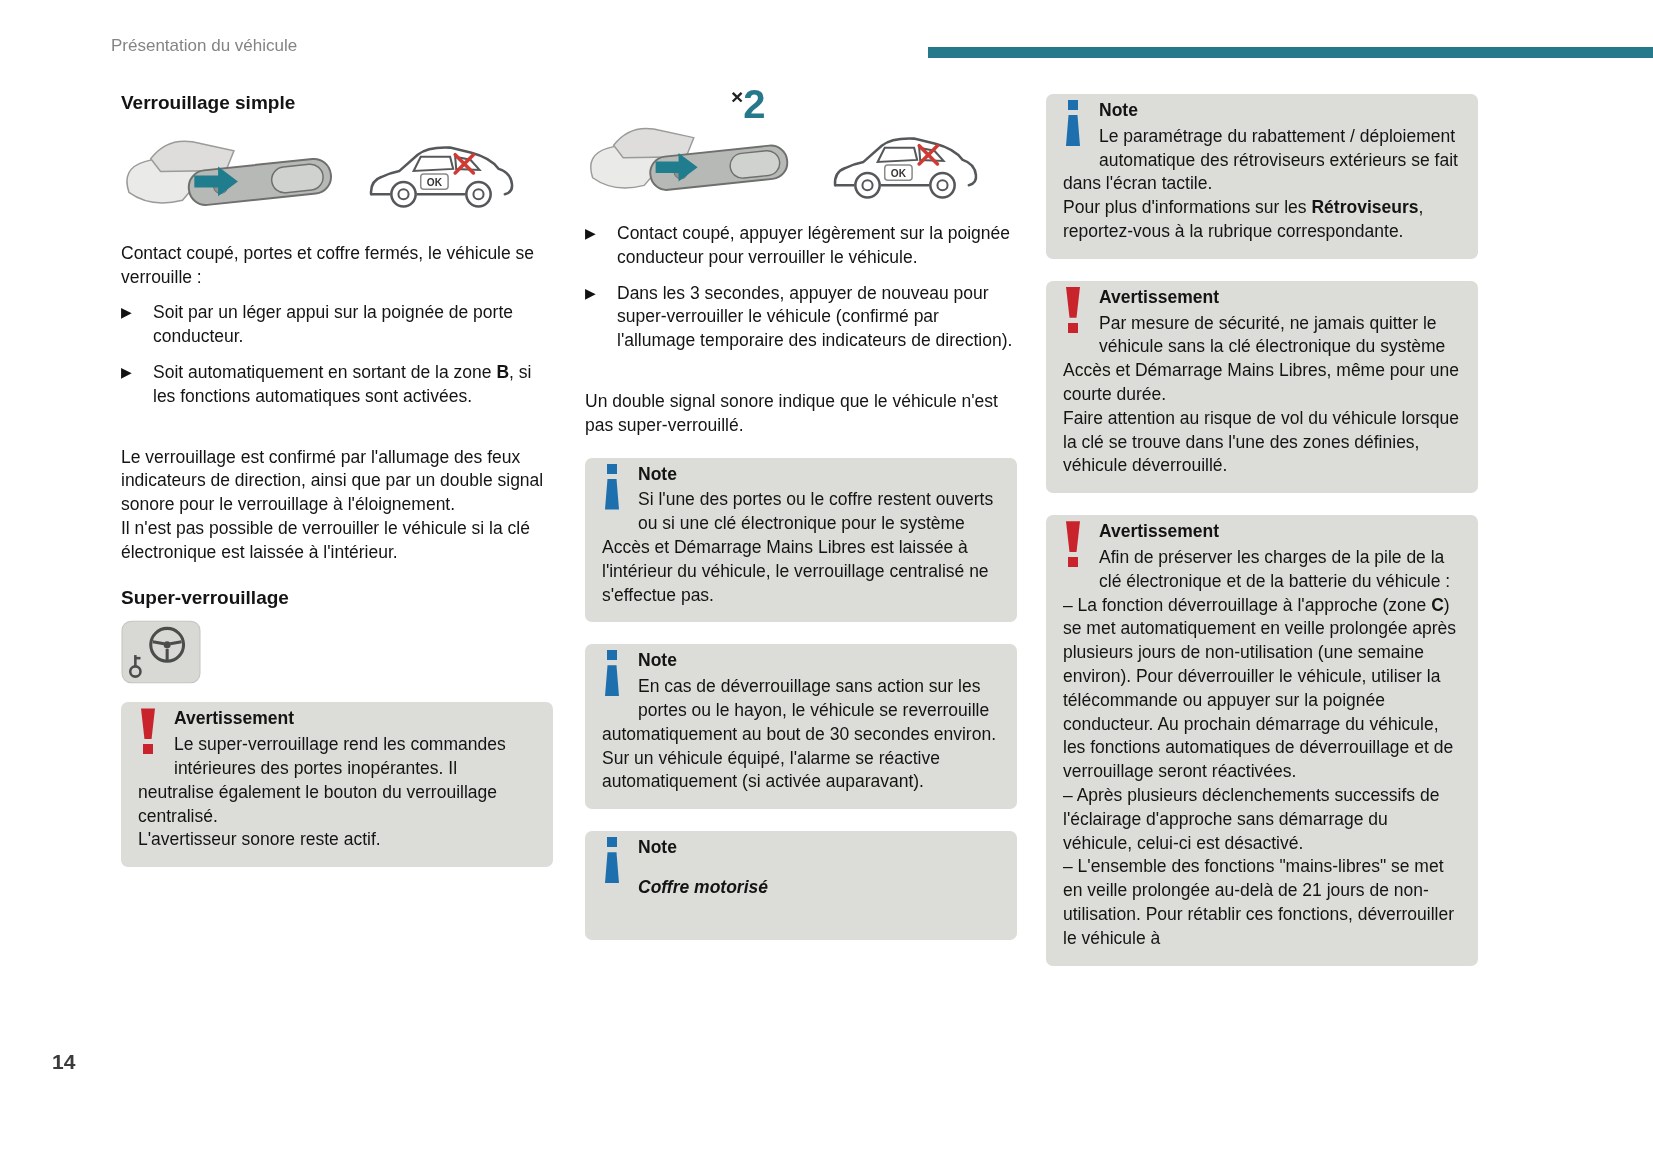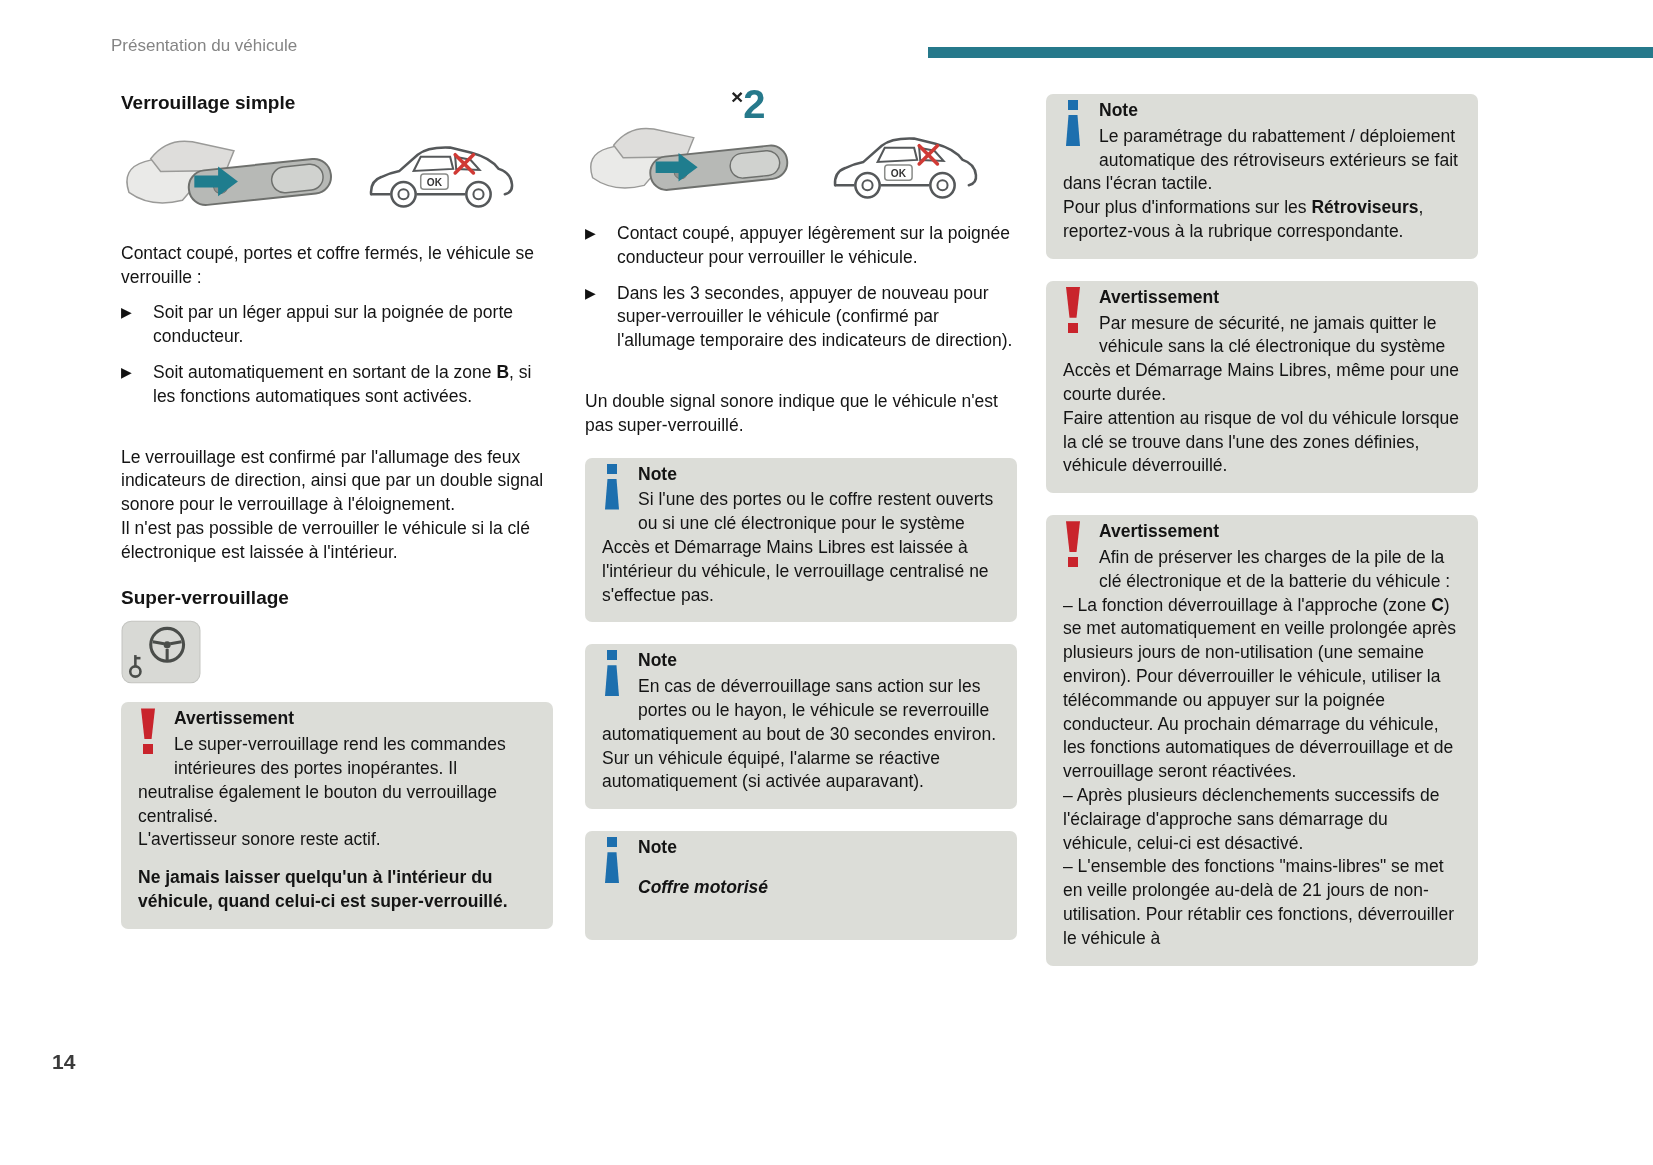--- a/index.html
+++ b/index.html
@@ -127,21 +127,20 @@
       <line x1="14" y1="37" x2="19" y2="37" stroke="#4a4d4a" stroke-width="2.5"></line>
     </svg>
 
     <div class="box">
       <span class="icon-wrap">
           <span class="icon-warn"></span>
         </span>
       <div class="box-title">Avertissement</div>
       <div class="box-body pre">Le super-verrouillage rend les commandes intérieures des portes inopérantes. Il neutralise également le bouton du verrouillage centralisé.
 L'avertisseur sonore reste actif.</div>
-      <div class="box-em pre">Ne jamais laisser quelqu'un à l'intérieur du véhicule, quand celui-ci est super-verrouillé.</div>
     </div>
   </div>
 
   <div class="col col2">
 
     <div class="fig-row2">
       <div class="multiplier"><span class="x">×</span><span class="n">2</span></div>
       <svg width="210" height="92" viewBox="0 0 220 95">
         <path d="M8,64 Q0,40 24,33 L62,23 Q78,18 92,23 L98,30 L62,72 Q30,80 8,64 Z" fill="#eaeae8" stroke="#9a9a98" stroke-width="1.5"></path>
         <path d="M30,30 Q46,9 72,13 L114,22 L106,42 L40,43 Z" fill="#dedddb" stroke="#9a9a98" stroke-width="1.5"></path>

